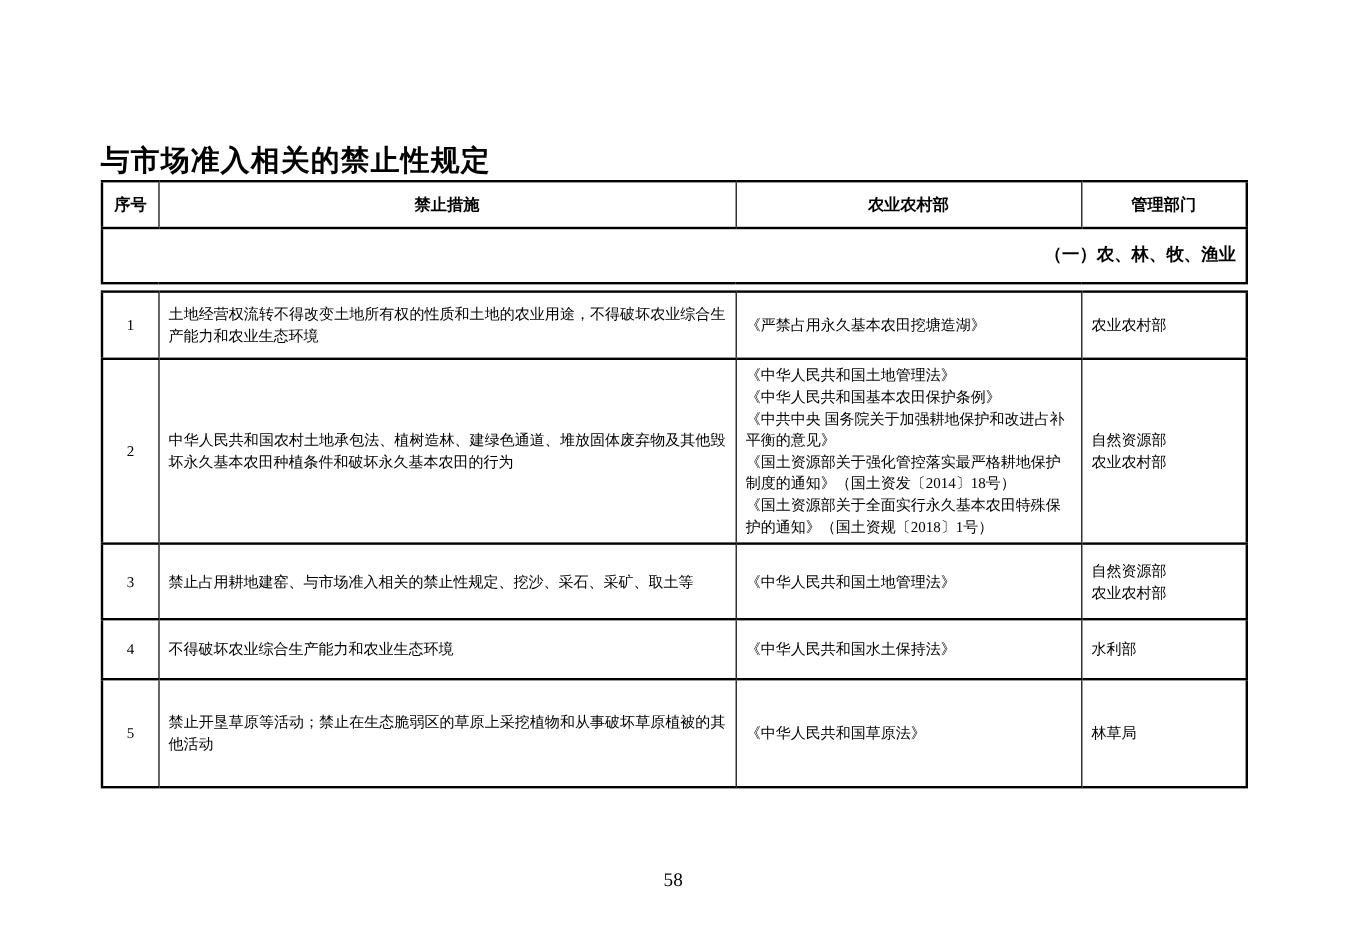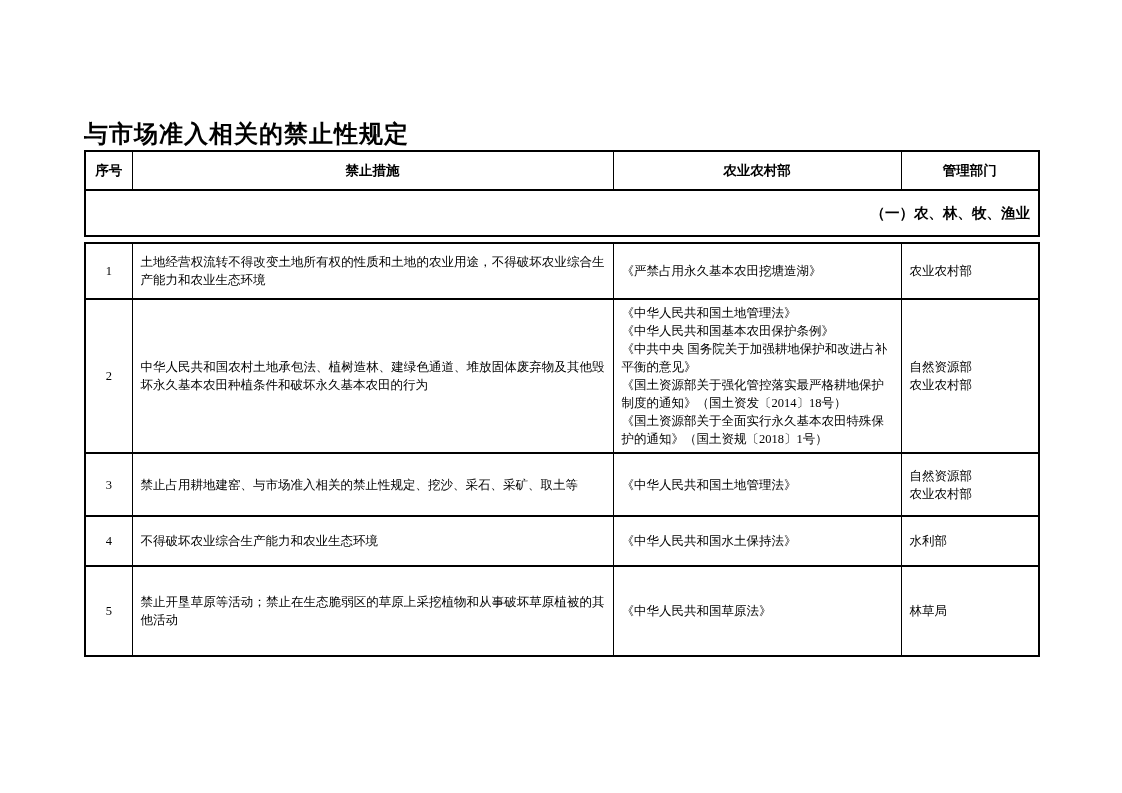--- a/index.html
+++ b/index.html
@@ -145,14 +145,15 @@
     </tr>
     <tr>
       <td class="cell-no">5</td>
       <td class="cell-measure">禁止开垦草原等活动；禁止在生态脆弱区的草原上采挖植物和从事破坏草原植被的其他活动</td>
       <td class="cell-basis">《中华人民共和国草原法》</td>
       <td class="cell-dept">林草局</td>
     </tr>
   </tbody>
     </table>
 
+  <div class="page-number">58</div>
 
 </div>
 
 </body></html>

